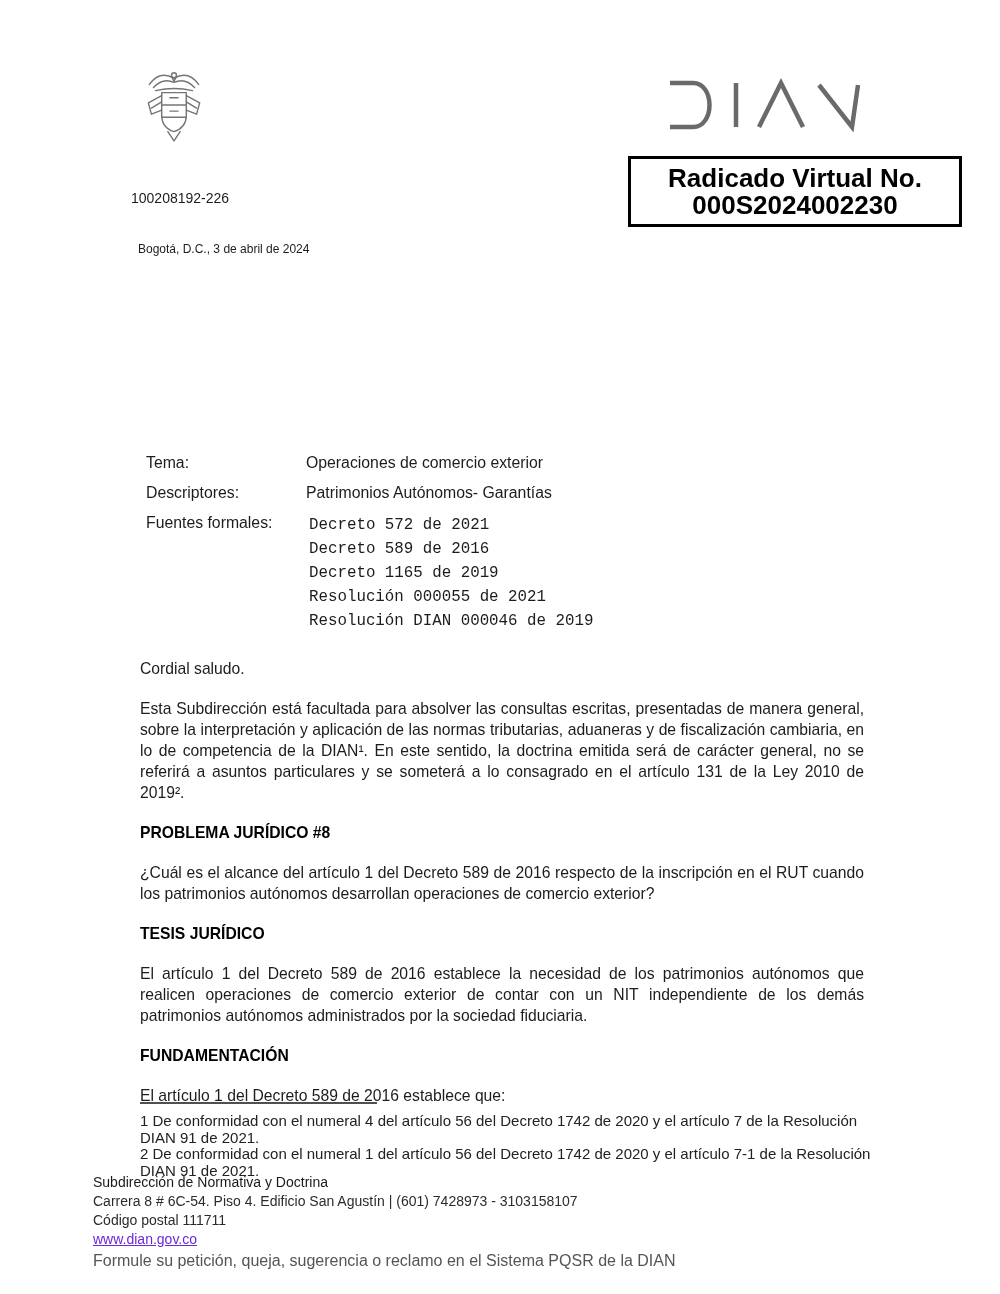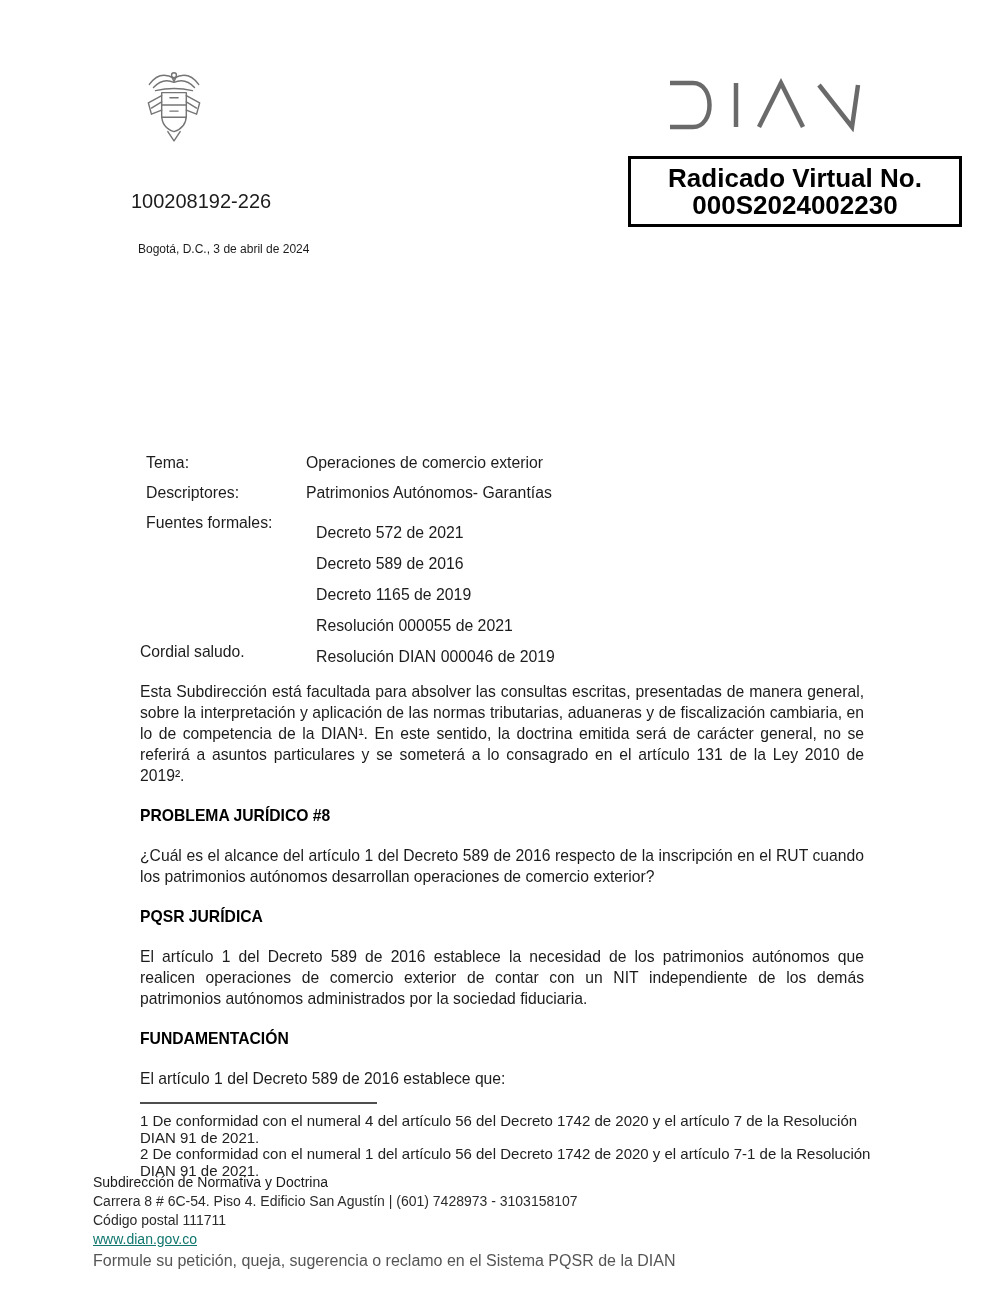--- a/index.html
+++ b/index.html
@@ -16,43 +16,43 @@
   #dian-logo    { left:666px; top:78px; width:200px; height:54px; }
 
   #radicado-box {
     left:628px; top:156px; width:334px; height:71px;
     border:3px solid #000; display:flex; flex-direction:column;
     justify-content:center; align-items:center;
     font-weight:bold; font-size:26px; line-height:27px; color:#000;
     text-align:center;
   }
 
-  #ref-number { left:131px; top:190px; font-size:20px; }
+  #ref-number { left:131px; top:190px; font-size:14px; }
   #date-line  { left:138px; top:242px; font-size:12px; }
 
   
   #meta { left:146px; top:452px; font-size:15.8px; line-height:21px; }
   .meta-row { display:flex; margin-bottom:9px; }
   .meta-label { width:160px; flex:0 0 160px; }
-  .meta-value div { margin:10px; }
+  .meta-value div { margin:3px;font-family:Liberation Mono, monospace; }
 
   
-  #body-text { left:140px; top:641px; width:724px; font-size:15.7px; line-height:21px; }
+  #body-text { left:140px; top:658px; width:724px; font-size:15.7px; line-height:21px; }
   #body-text p { margin:0 0 19px 0; text-align:justify; }
   #body-text p.no-just { text-align:left; }
   #body-text h3 { margin:0 0 19px 0; font-size:15.7px; font-weight:bold; color:#000; }
 
   
   #footnotes { left:140px; top:1102px; width:748px; font-size:15px; line-height:16.5px; color:#222; }
   #footnote-rule { width:237px; border:0; border-top:2px solid #4f4f4f; margin:0 0 9px 0; }
 
   
   #footer { left:93px; top:1173px; font-size:14px; line-height:19px; color:#2b2b2b; }
   #footer .bold { font-weight:normal; color:#1a1a1a; }
-  #footer a { color:#0f766e; }
+  #footer a { color:#6d28d9; }
   #footer .pqsr { font-size:16px; color:#555; margin-top:2px; }
 
   svg .ln { fill:none; stroke:#6a6a6a; stroke-width:4.5; }
   svg .thin { fill:none; stroke:#757575; stroke-width:1.4; stroke-linejoin:round; stroke-linecap:round; }
 </style>
 </head>
 <body>
 
 <div class="abs" id="coat-of-arms">
   <svg viewBox="0 0 64 76" width="66" height="78" aria-hidden="true">
@@ -117,21 +117,21 @@
       <div>Resolución DIAN 000046 de 2019</div>
     </div>
   </div>
 </div>
 
 <div class="abs" id="body-text">
   <p class="no-just">Cordial saludo.</p>
   <p>Esta Subdirección está facultada para absolver las consultas escritas, presentadas de manera general, sobre la interpretación y aplicación de las normas tributarias, aduaneras y de fiscalización cambiaria, en lo de competencia de la DIAN¹. En este sentido, la doctrina emitida será de carácter general, no se referirá a asuntos particulares y se someterá a lo consagrado en el artículo 131 de la Ley 2010 de 2019².</p>
   <h3>PROBLEMA JURÍDICO #8</h3>
   <p>¿Cuál es el alcance del artículo 1 del Decreto 589 de 2016 respecto de la inscripción en el RUT cuando los patrimonios autónomos desarrollan operaciones de comercio exterior?</p>
-  <h3>PQSR JURÍDICA</h3>
+  <h3>TESIS JURÍDICO</h3>
   <p>El artículo 1 del Decreto 589 de 2016 establece la necesidad de los patrimonios autónomos que realicen operaciones de comercio exterior de contar con un NIT independiente de los demás patrimonios autónomos administrados por la sociedad fiduciaria.</p>
   <h3>FUNDAMENTACIÓN</h3>
   <p>El artículo 1 del Decreto 589 de 2016 establece que:</p>
 </div>
 
 <div class="abs" id="footnotes">
   <hr id="footnote-rule">
   <div>1 De conformidad con el numeral 4 del artículo 56 del Decreto 1742 de 2020 y el artículo 7 de la Resolución DIAN 91 de 2021.</div>
   <div>2 De conformidad con el numeral 1 del artículo 56 del Decreto 1742 de 2020 y el artículo 7-1 de la Resolución DIAN 91 de 2021.</div>
 </div>

